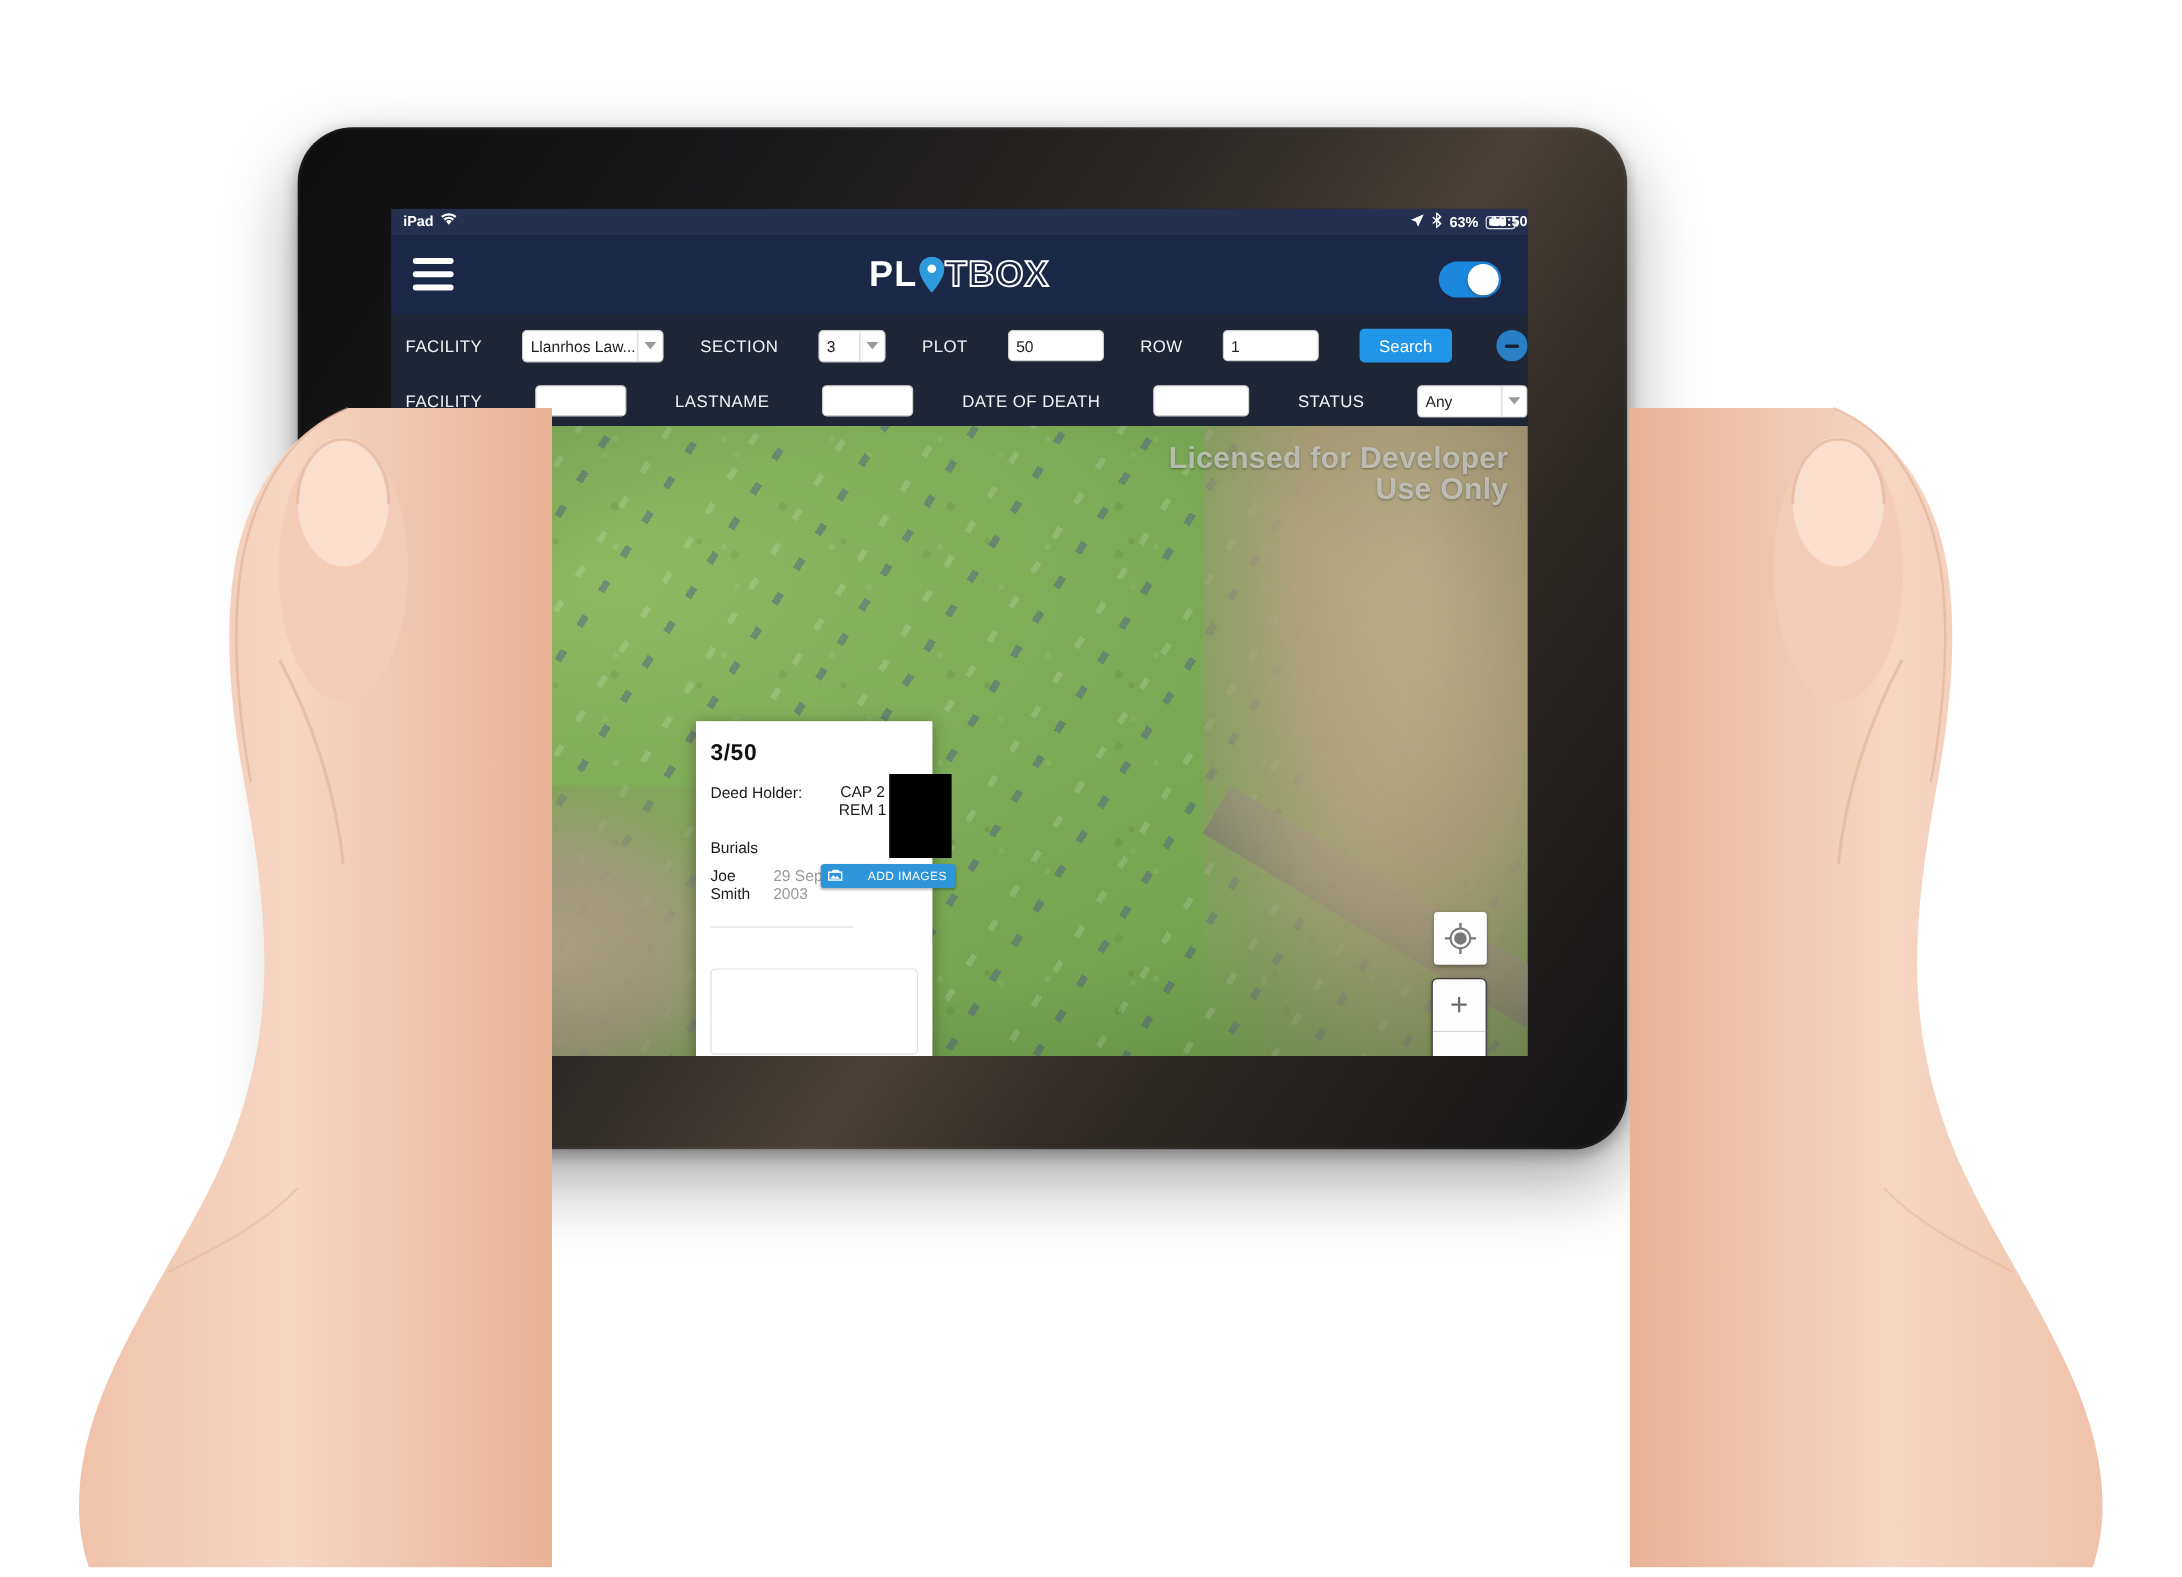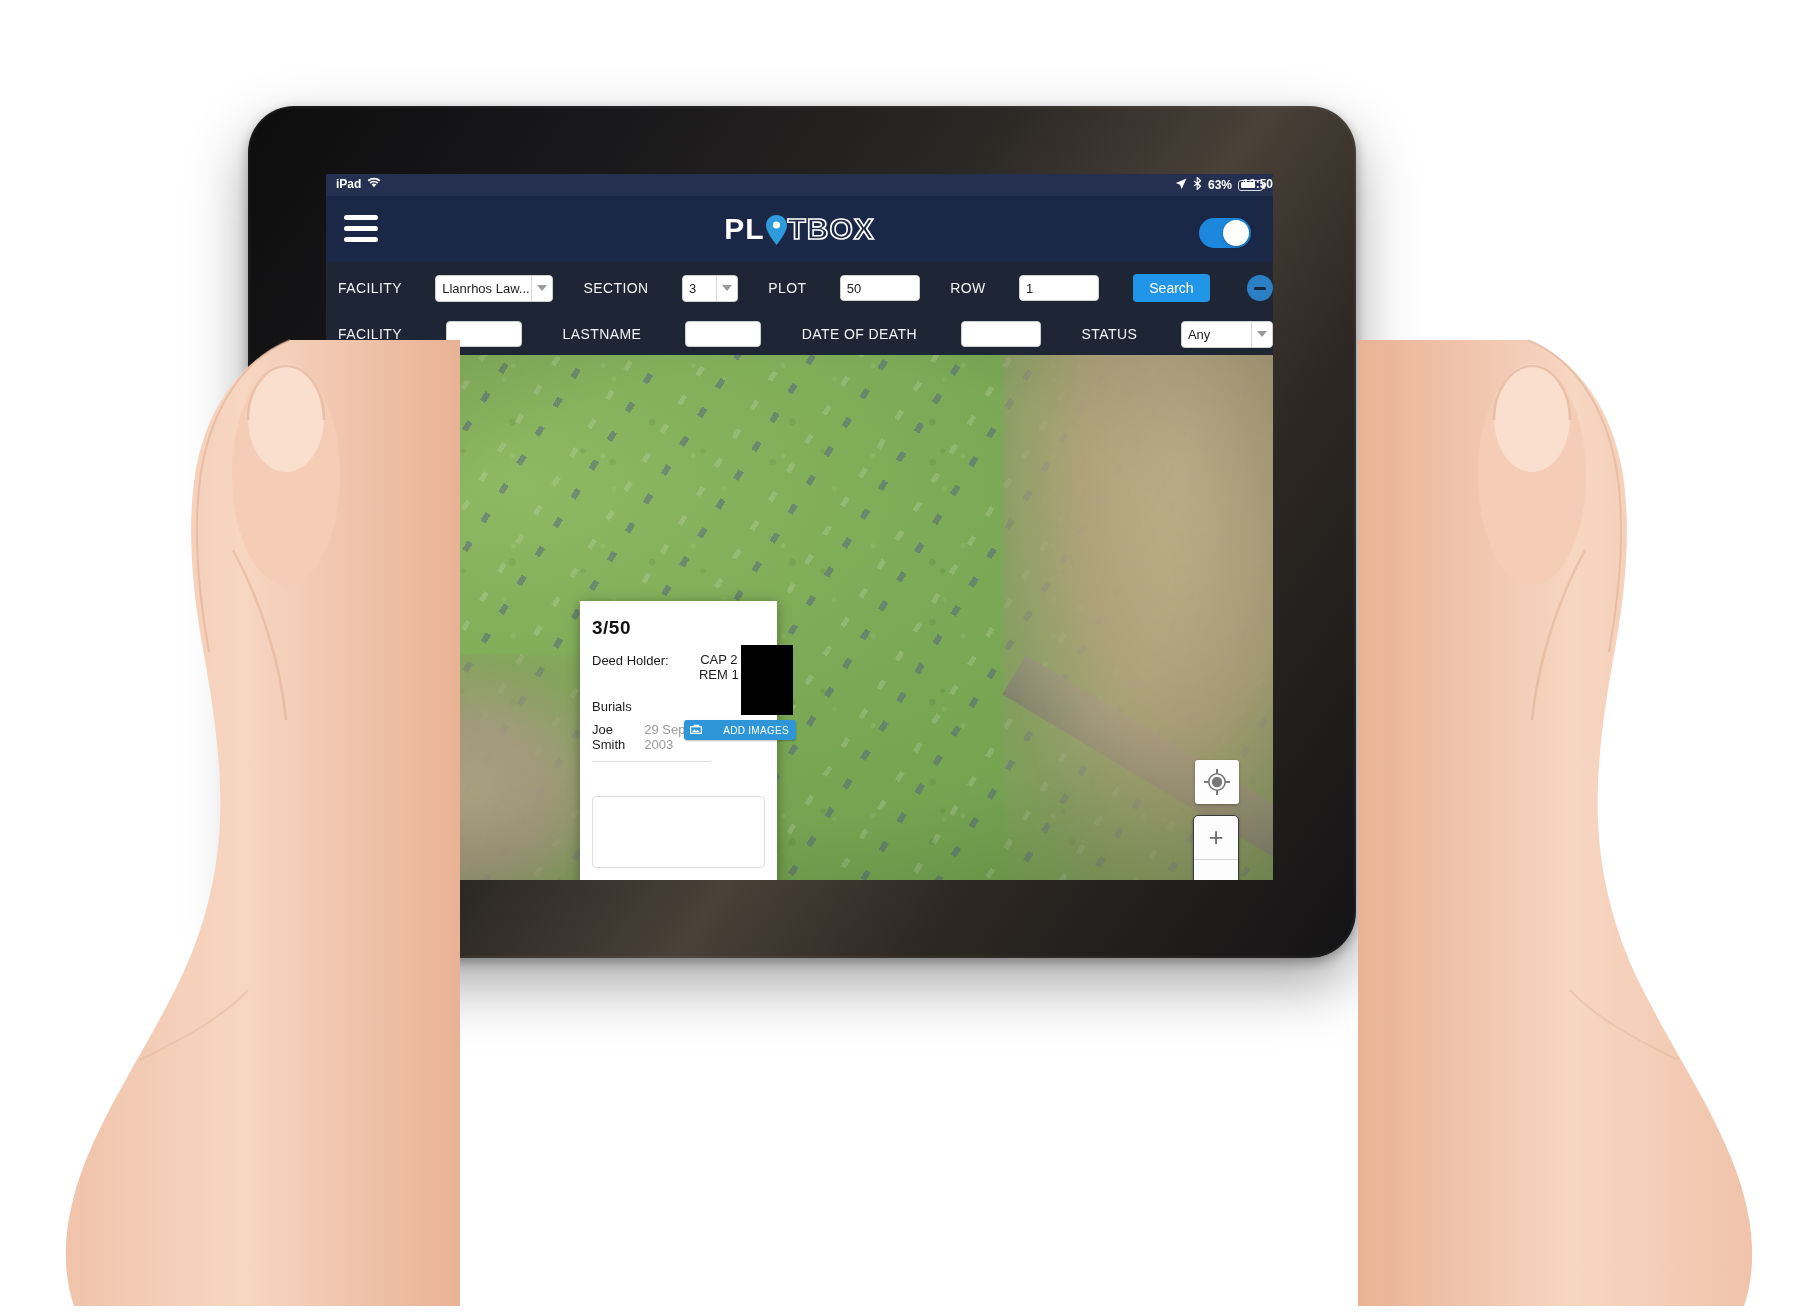--- a/index.html
+++ b/index.html
@@ -190,21 +190,21 @@
     position:absolute;right:-16px;top:44px;width:52px;height:70px;background:#000000;
   }
   .addimg{
     position:absolute;right:-19px;top:119px;height:20px;background:#2e96d8;border-radius:3px;
     display:flex;align-items:center;gap:20px;padding:0 7px 0 5px;cursor:pointer;
     color:#fff;font-size:10px;letter-spacing:.3px;white-space:nowrap;box-shadow:0 1px 2px rgba(0,0,0,.25);
   }
   .burials{font-size:13px;color:#1b1b1b;margin-top:17px;}
   .burial-row{
     display:flex;justify-content:space-between;align-items:center;margin-top:8px;
-    padding-bottom:9px;border-bottom:1px solid #dcdcdc;width:119px;
+    padding-bottom:20px;border-bottom:1px solid #dcdcdc;width:119px;
   }
   .bname{font-size:13px;color:#1b1b1b;}
   .bdate{font-size:13px;color:#9a9a9a;}
   .notes{
     margin-top:34px;height:72px;border:1px solid #dfdfdf;border-radius:4px;background:#fff;
     box-sizing:border-box;width:100%;resize:none;outline:none;font-family:"Liberation Sans",sans-serif;font-size:12px;padding:5px;
   }
   .marker{
     position:absolute;left:329px;top:451px;width:40px;height:48px;
   }
@@ -324,20 +324,24 @@
           <div class="grassbase"></div>
           <div class="texture"></div>
           <div class="graves"></div>
           <div class="path"></div>
           <div class="path2"></div>
           <div class="brush-left"></div>
           <div class="brush-right"></div>
           <div class="vignette"></div>
         </div>
 
+        <div class="watermark">
+          <div>Licensed for Developer</div>
+          <div>Use Only</div>
+        </div>
 
         <div class="locate">
           <svg width="26" height="26" viewBox="0 0 26 26">
             <circle cx="13" cy="13" r="5.2" fill="#787878"></circle>
             <circle cx="13" cy="13" r="8.2" fill="none" stroke="#787878" stroke-width="1.6"></circle>
             <path d="M13 0v5M13 21v5M0 13h5M21 13h5" stroke="#787878" stroke-width="2"></path>
           </svg>
         </div>
         <div class="zoomctl">
           <div class="zin">+</div>

